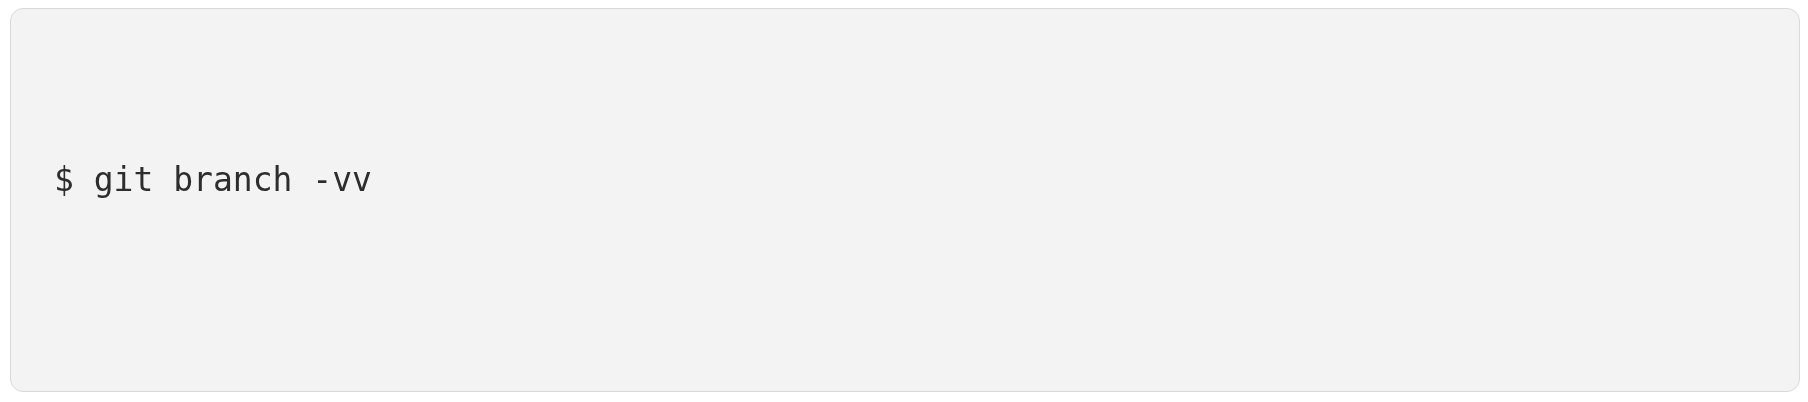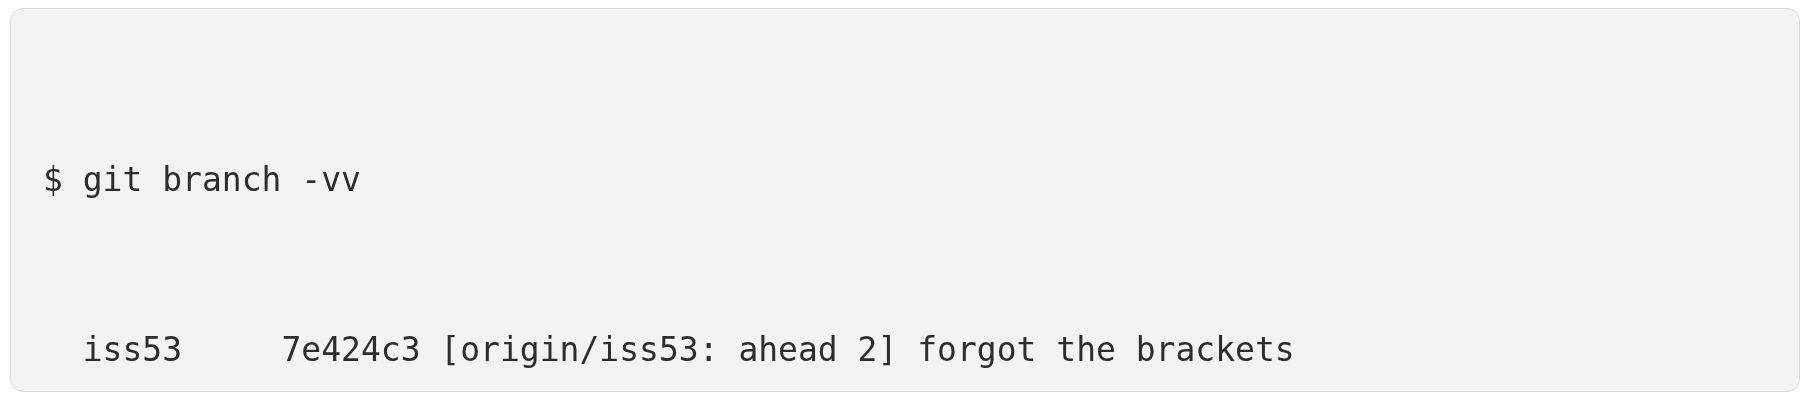--- a/index.html
+++ b/index.html
@@ -39,32 +39,32 @@
     letter-spacing: 0px;
     white-space: pre-wrap;
     word-break: break-word;
     -webkit-font-smoothing: antialiased;
   }
 
   .code-line {
     display: block;
     white-space: pre-wrap;
     word-break: break-word;
+    margin-left: 11px;
   }
 </style>
 </head>
 <body>
 
 <div id="terminal-block" style="background: rgb(243, 243, 243); border-color: rgb(217, 217, 219); border-radius: 13px;">
 
   <div class="code-body" style="color: rgb(45, 45, 45);">
 
     <span class="code-line">$ git branch -vv</span>
 
-    <span class="code-line">  iss53     7e424c3 [origin/iss53: ahead 2] forgot the brackets</span>
 
     
 
     
 
     
 
   </div>
 </div>
 

